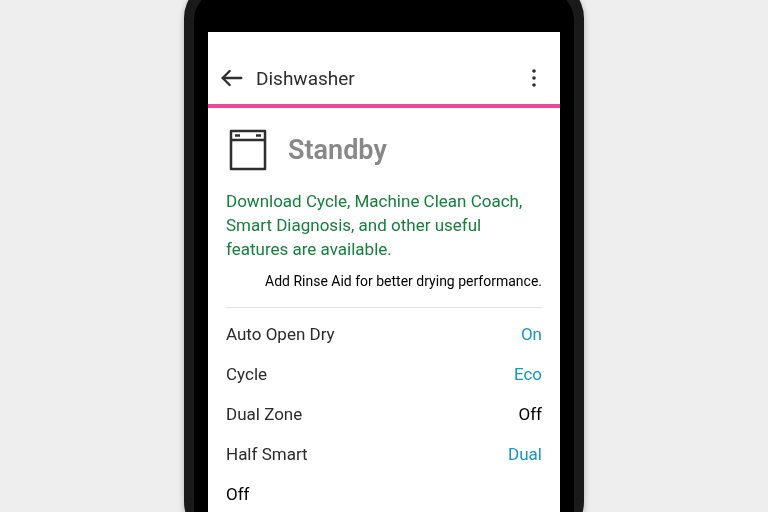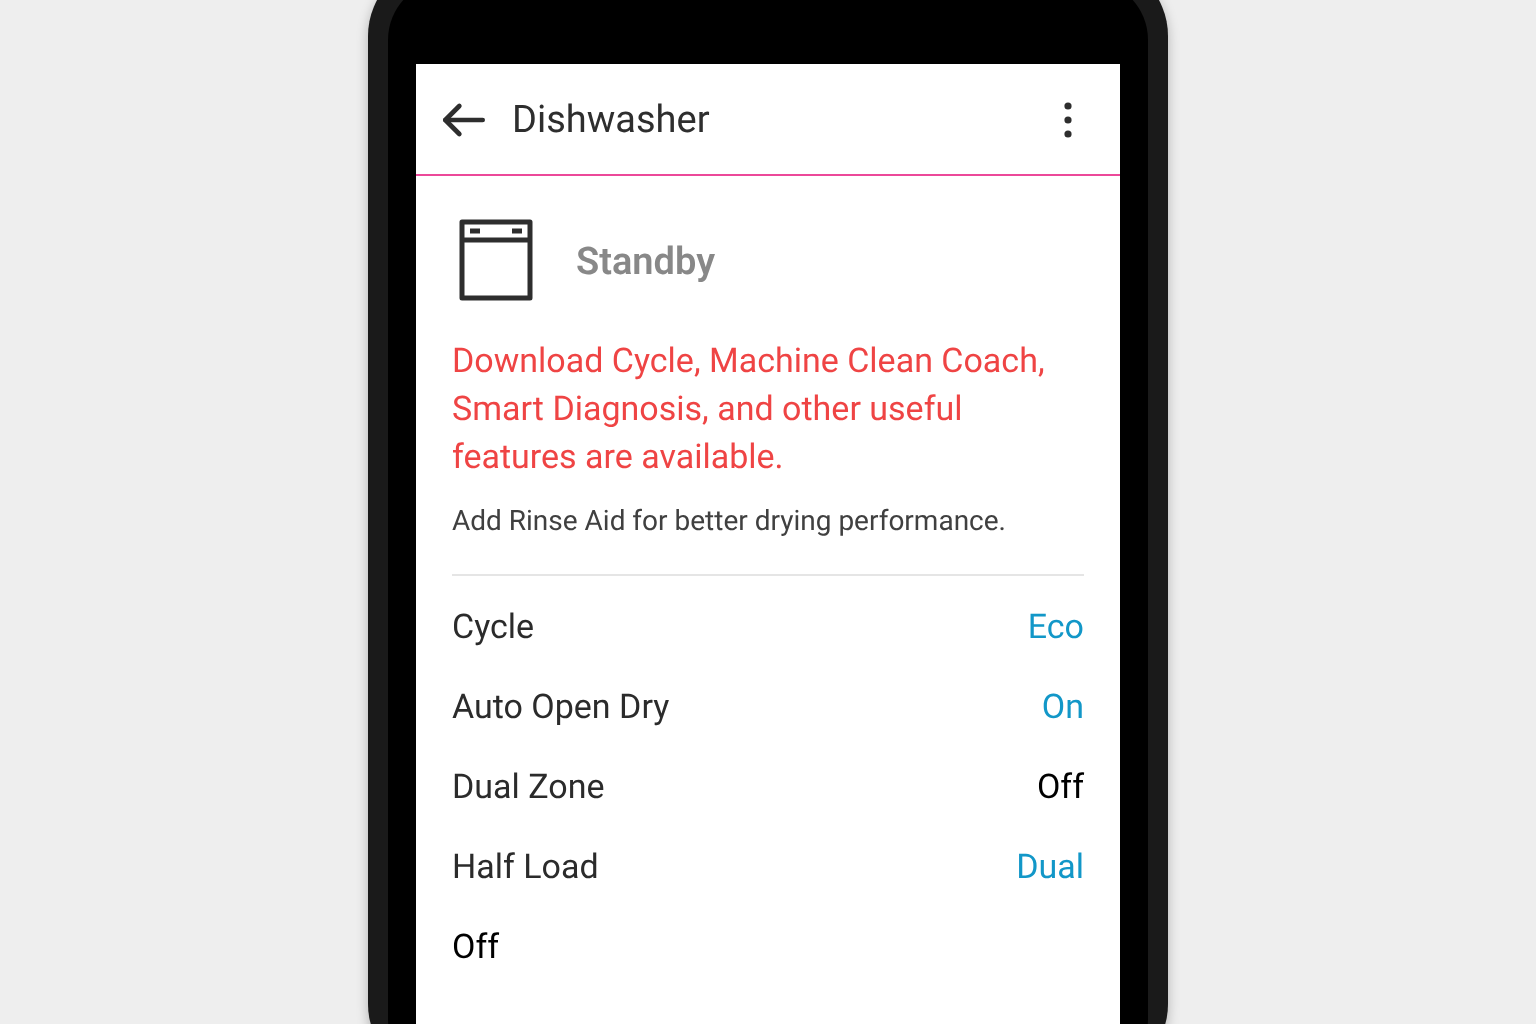--- a/index.html
+++ b/index.html
@@ -57,22 +57,23 @@
     top: 42px;
     bottom: 0;
     background: #ffffff;
     overflow: hidden;
   }
   .app-bar {
     height: 56px;
     display: flex;
     align-items: center;
     padding: 0 14px 0 10px;
-    border-bottom: 1px solid #ec4899;
+    border-bottom: 4px solid #ec4899;
     box-sizing: border-box;
+    margin-top: 20px;
   }
   .back-icon svg { display: block; }
   .app-title {
     font-size: 19px;
     color: #2e2e2e;
     margin-left: 10px;
     flex: 1;
     font-weight: 400;
   }
   .more-icon svg { display: block; }
@@ -88,36 +89,37 @@
   }
   .dishwasher-icon {
     width: 44px;
     height: 44px;
     display: flex;
     align-items: center;
     justify-content: center;
   }
   .dishwasher-icon svg { display: block; }
   .status-label {
-    font-size: 19px;
+    font-size: 27px;
     font-weight: 600;
     color: #888;
     margin-left: 18px;
   }
 
   .features-desc {
     font-size: 17px;
     line-height: 1.4;
-    color: #ef4444;
+    color: #15803d;
     padding: 2px 0 12px 0;
   }
   .hint {
     font-size: 14px;
-    color: #404040;
+    color: #000000;
     padding-bottom: 18px;
+    text-align: right;
   }
   .divider {
     height: 1px;
     background: #e5e5e5;
     margin: 0 0 6px 0;
   }
 
   .setting-row {
     display: flex;
     align-items: center;
@@ -176,33 +178,33 @@
           <div class="status-label">Standby</div>
         </div>
 
         <div class="features-desc">Download Cycle, Machine Clean Coach, Smart Diagnosis, and other useful features are available.</div>
 
         <div class="hint">Add Rinse Aid for better drying performance.</div>
 
         <div class="divider"></div>
 
         <div class="setting-row">
+          <span class="setting-label">Auto Open Dry</span>
+          <span class="setting-value val-active">On</span>
+        </div>
+        <div class="setting-row">
           <span class="setting-label">Cycle</span>
           <span class="setting-value val-active">Eco</span>
         </div>
         <div class="setting-row">
-          <span class="setting-label">Auto Open Dry</span>
-          <span class="setting-value val-active">On</span>
-        </div>
-        <div class="setting-row">
           <span class="setting-label">Dual Zone</span>
           <span class="setting-value val-off">Off</span>
         </div>
         <div class="setting-row">
-          <span class="setting-label">Half Load</span>
+          <span class="setting-label">Half Smart</span>
           <span class="setting-value val-active">Dual</span>
         </div>
         <div class="setting-row">
           <span class="setting-value val-off">Off</span>
         </div>
 
       </div>
 
     </div>
   </div>

